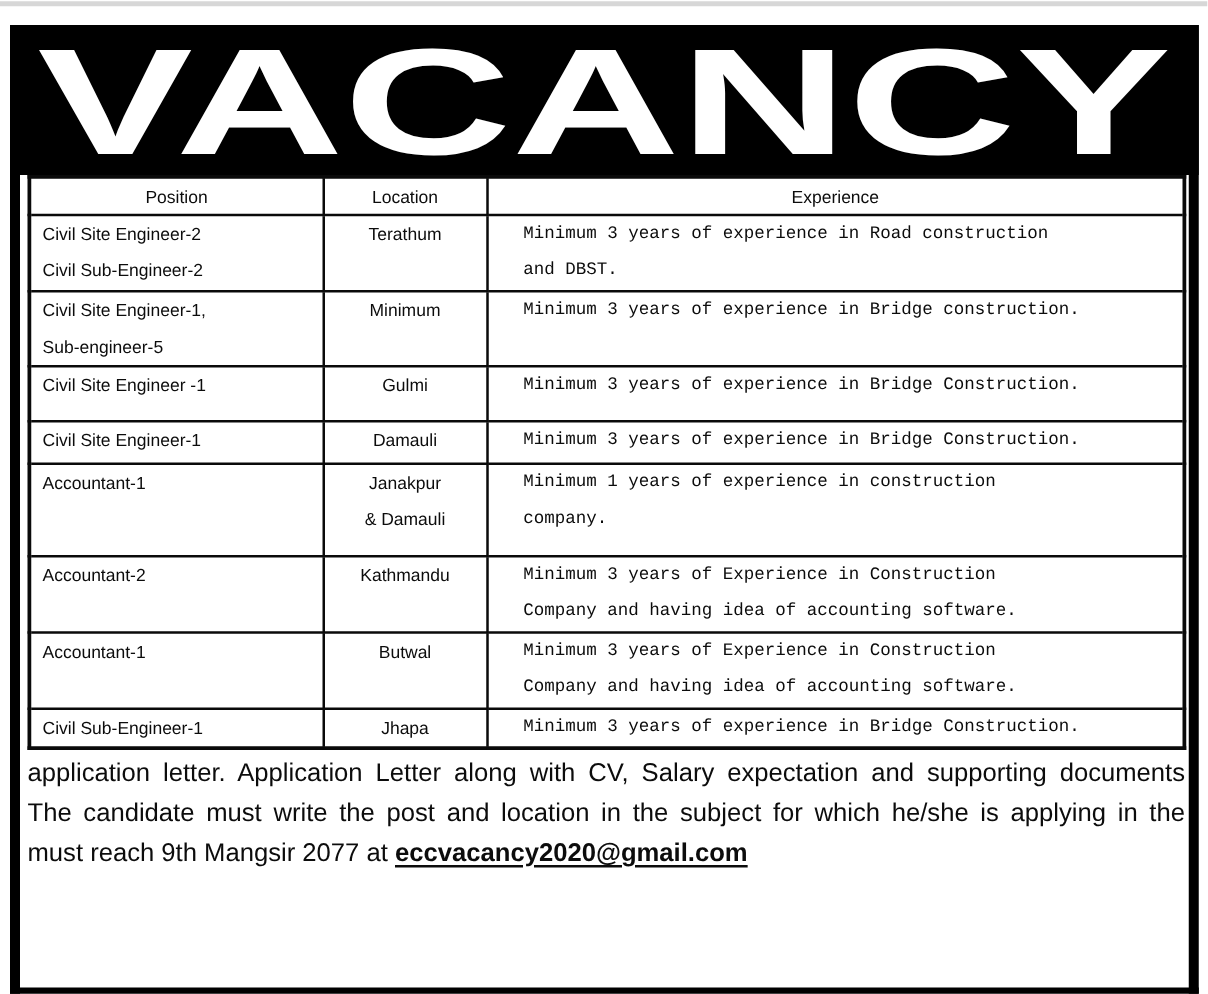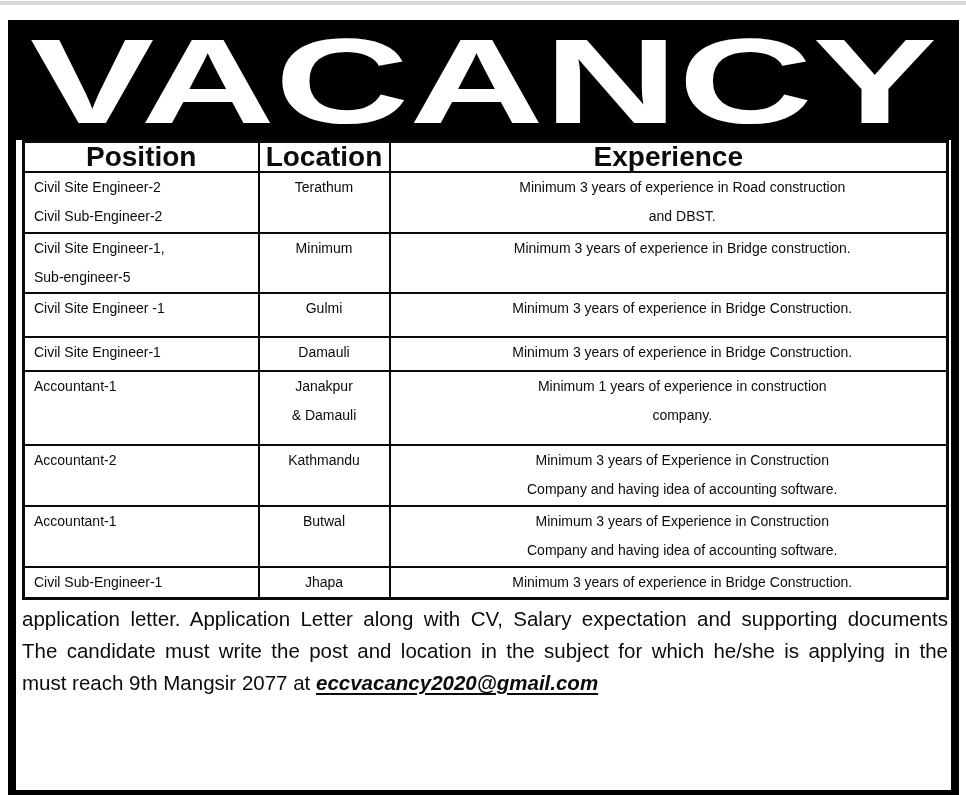--- a/index.html
+++ b/index.html
@@ -52,47 +52,46 @@
   }
   table.vacancy-table th, table.vacancy-table td {
     border: 2px solid #0a0a0a;
     vertical-align: top;
     font-size: 14px;
     line-height: 29px;
     white-space: pre-line;
     overflow: hidden;
   }
   table.vacancy-table th {
-    font-size: 28px;
-    font-weight: bold;
+    font-size: 14px;
+    font-weight: normal;
     text-align: center;
     height: 30px;
     line-height: 28px;
     vertical-align: middle;
   }
   td.cell-position { padding-left: 9px; text-align: left; }
   td.cell-location { text-align: center; padding: 0 2px; }
-  td.cell-experience { padding-left: 28px; text-align: center; }
+  td.cell-experience { padding-left: 28px; text-align: left; font-family: Liberation Mono, monospace; }
   tr.row-h61 { height: 61px; }
   tr.row-h59 { height: 59px; }
   tr.row-h44 { height: 44px; }
   tr.row-h34 { height: 34px; }
   tr.row-h74 { height: 74px; }
   tr.row-h28 { height: 28px; }
   .footer-note {
     padding: 3px 3px 0 6px;
     font-size: 20.5px;
     line-height: 32px;
   }
   .email-text {
     font-weight: bold;
     text-decoration: underline;
     text-decoration-thickness: 2px;
     text-underline-offset: 3px;
-    font-style: italic;
   }
 </style>
 </head>
 <body>
 
 <div class="top-scan-line"></div>
 
 <div class="ad-frame">
 
   <div class="banner">

